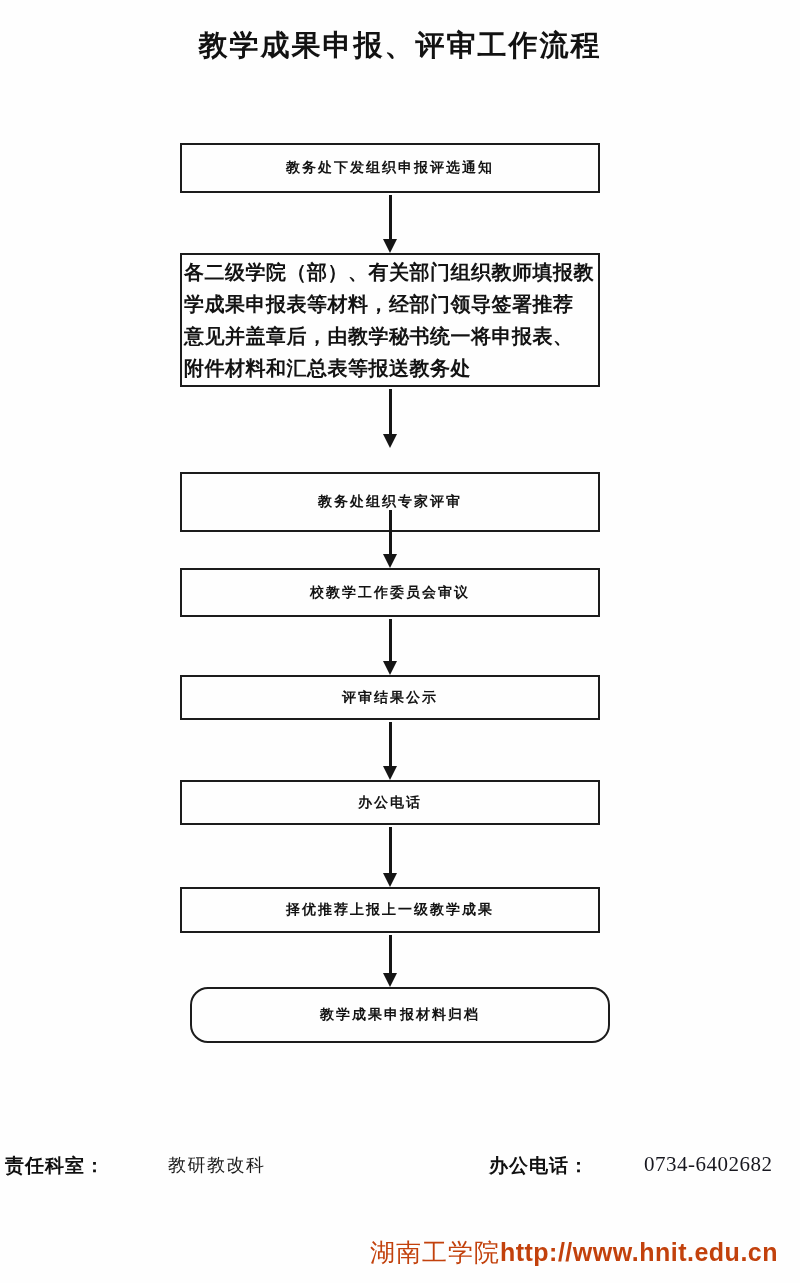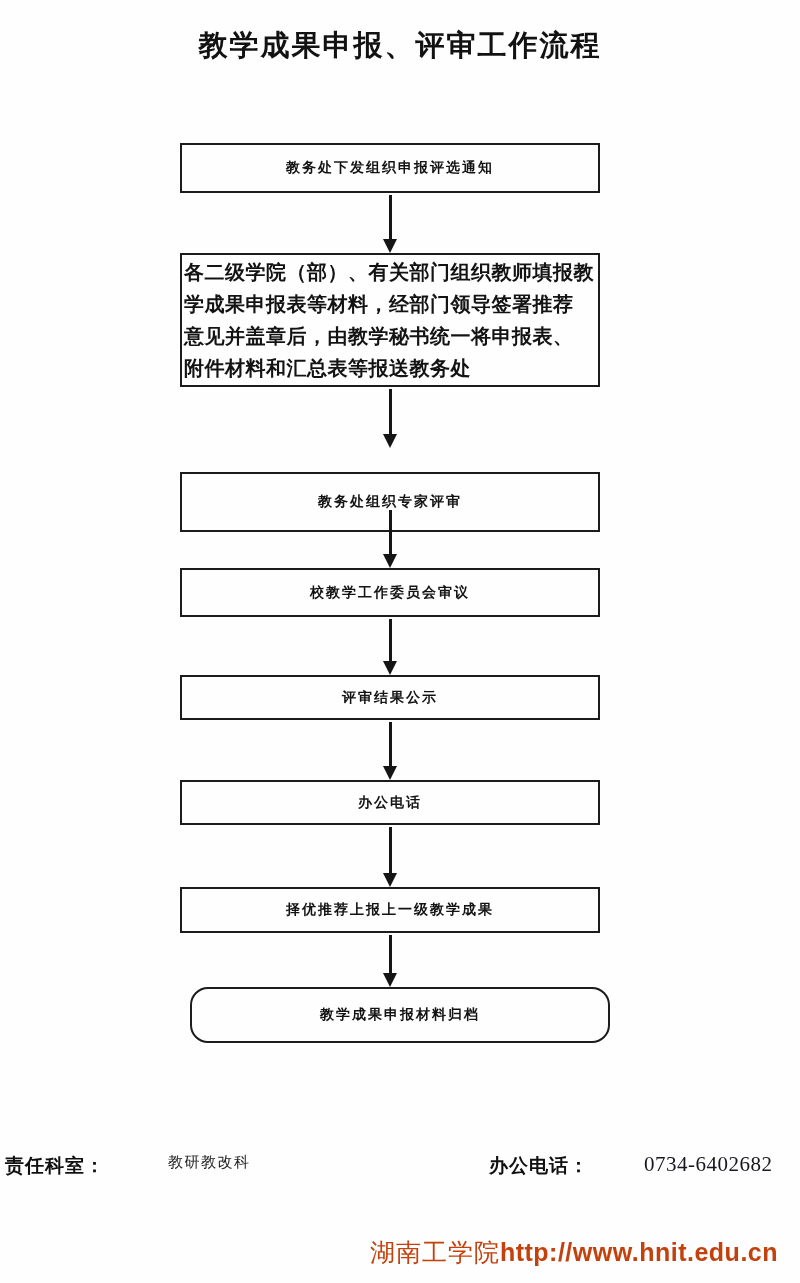--- a/index.html
+++ b/index.html
@@ -96,21 +96,21 @@
     position: absolute;
     font-size: 19px;
     font-weight: bold;
     letter-spacing: 1px;
     white-space: nowrap;
   }
   .dept-label { left: 5px; top: 2px; }
   .phone-label { left: 489px; top: 2px; }
   .footer-value {
     position: absolute;
-    font-size: 15px;
+    font-size: 18px;
     letter-spacing: 1.5px;
     white-space: nowrap;
   }
   .dept-value { left: 168px; top: 2px; color: #1b1b1b; }
   .phone-value {
     left: 644px; top: 1px;
     font-family: "Liberation Serif", serif;
     font-size: 21px;
     letter-spacing: 0.5px;
     color: #17171f;

